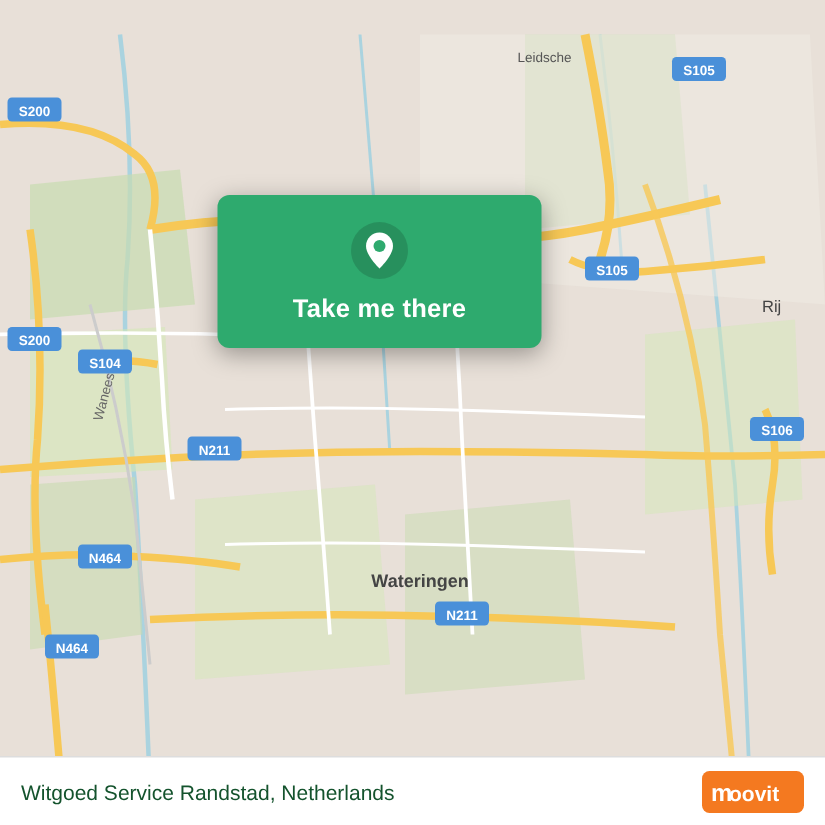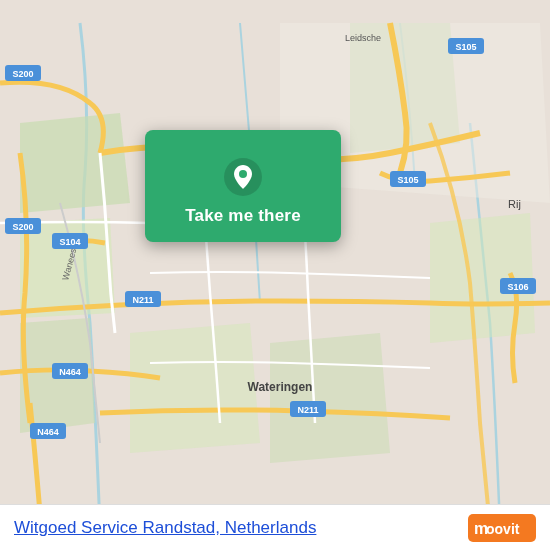--- a/index.html
+++ b/index.html
@@ -34,27 +34,27 @@
       top: 0; left: 0;
       width: 100%;
       height: 100%;
     }
 
     
     #popup-card {
       position: absolute;
       top: 130px;
       left: 145px;
-      width: 196px;
+      width: 216px;
       background-color: #2eaa6e;
       border-radius: 8px;
       display: flex;
       flex-direction: column;
       align-items: center;
-      padding: 28px 20px 16px;
+      padding: 18px 20px 16px;
       box-shadow: 0 4px 16px rgba(0,0,0,0.35);
       cursor: pointer;
     }
 
     #popup-pin {
       width: 38px;
       height: 38px;
       margin-bottom: 10px;
     }
 
@@ -75,24 +75,23 @@
       background-color: #ffffff;
       border-top: 1px solid #ddd;
       padding: 8px 14px;
       display: flex;
       align-items: center;
       justify-content: space-between;
       height: 46px;
     }
 
     #bottom-text {
-      font-size: 17px;
-      color: #1d4ed8;
+      font-size: 14px;
+      color: #14532d;
       font-weight: 500;
-      text-decoration: underline;
     }
 
     #moovit-logo {
       display: flex;
       align-items: center;
     }
 
     #moovit-logo-img {
       width: 68px;
       height: 28px;

